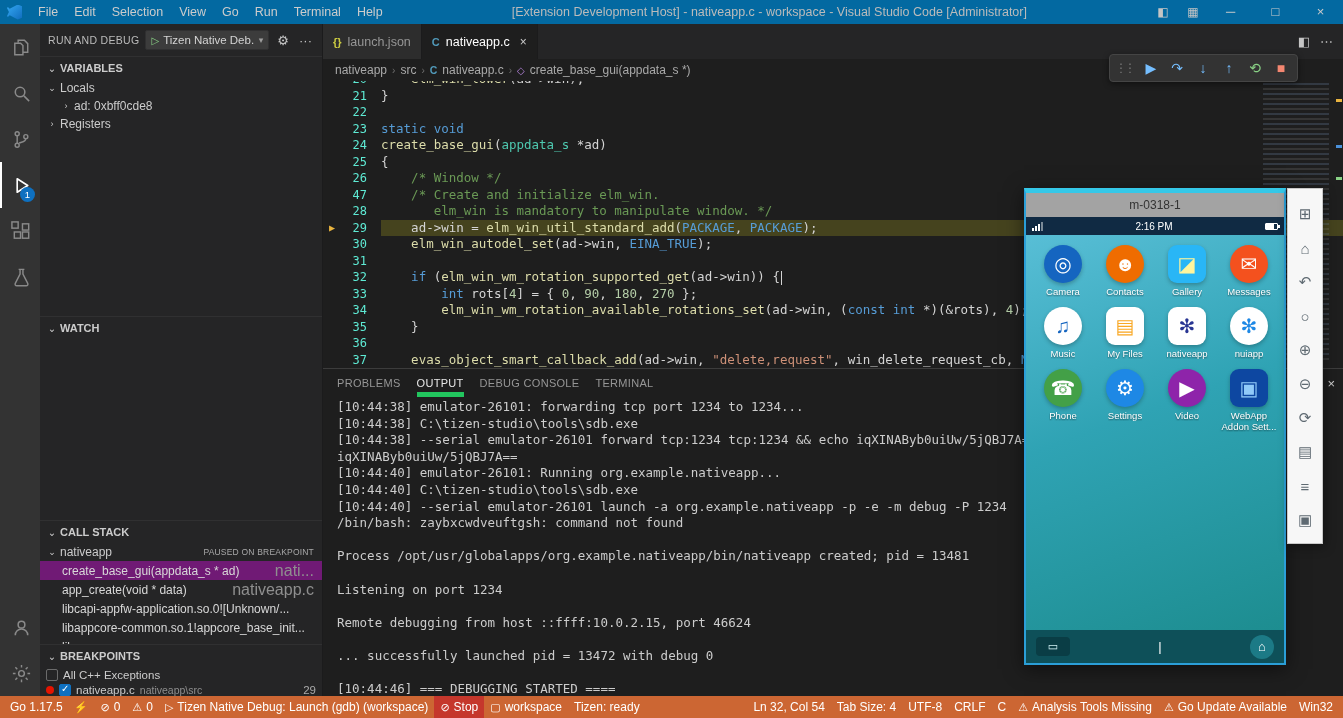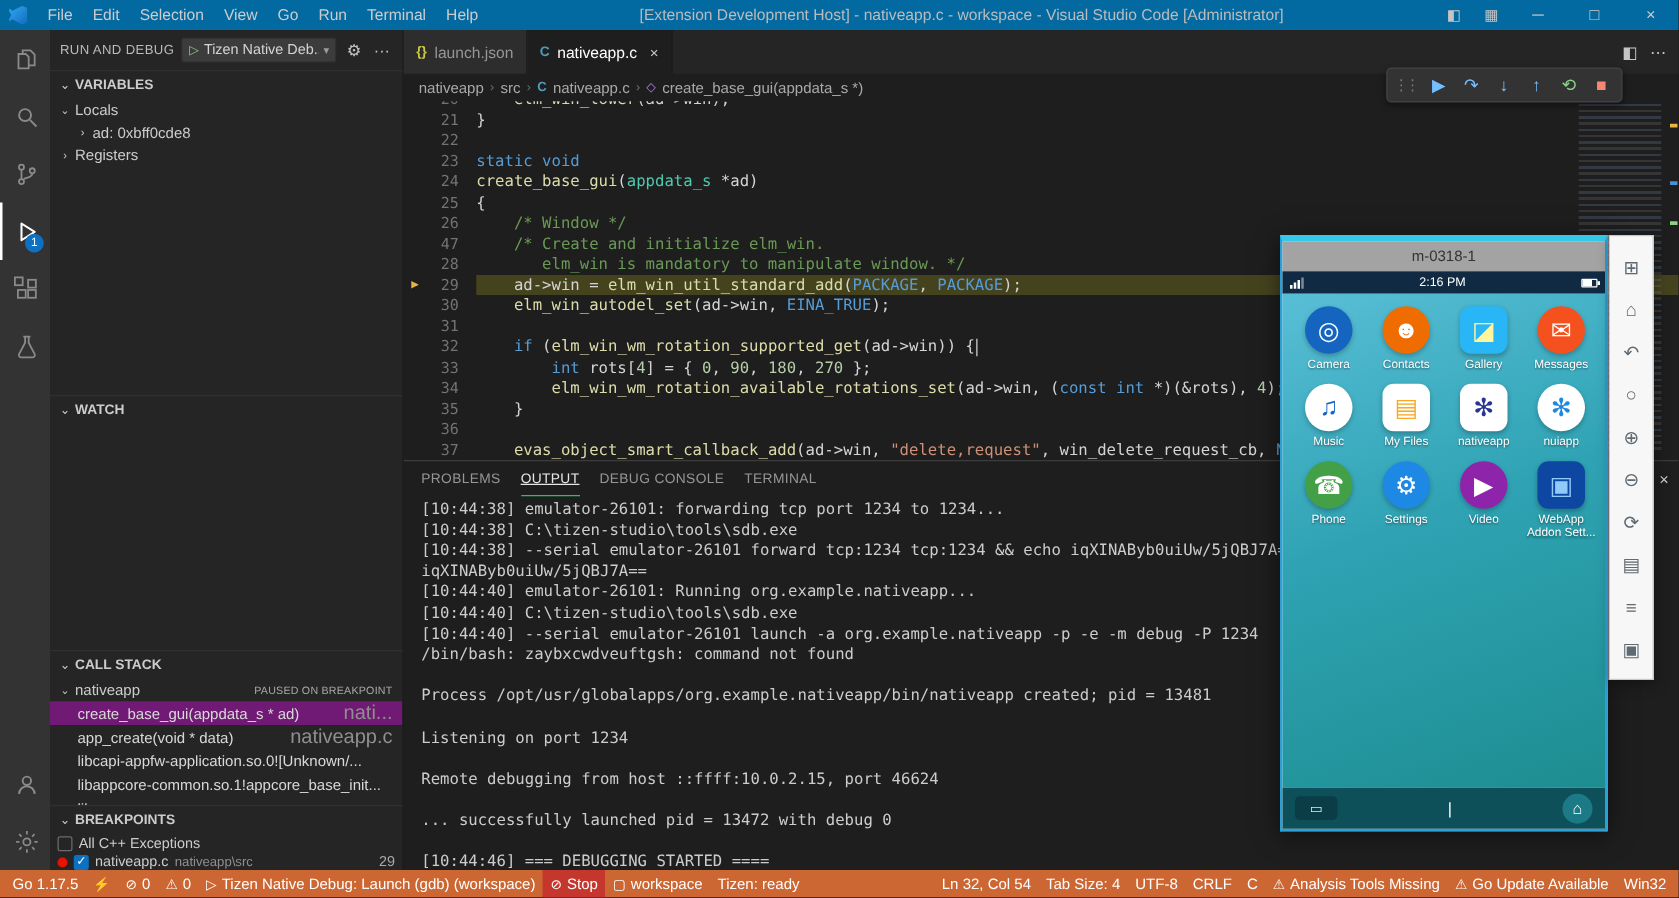--- a/index.html
+++ b/index.html
@@ -82,36 +82,36 @@
   .dt-blue{color:#75beff;}
   .dt-green{color:#89d185;}
   .dt-red{color:#f48771;}
 
   
   .code-area{height:287px;flex:0 0 287px;overflow:hidden;position:relative;font-family:"DejaVu Sans Mono","Liberation Mono",monospace;font-size:12.5px;}
   .code-scroll{margin-top:-10px;}
   .code-line{display:flex;height:16.5px;line-height:16.5px;white-space:pre;}
   .code-line.hl .lcontent{background:#45431e;flex:1;}
   .gutter{width:58px;flex:0 0 58px;display:flex;justify-content:flex-end;align-items:center;padding-right:14px;position:relative;}
-  .lnum{color:#737373;font-size:12px;}
+  .lnum{color:#5eead4;font-size:12px;}
   .bp-arrow{position:absolute;left:6px;color:#e9b43f;font-size:10px;}
   .lcontent{position:relative;}
   .tk-k{color:#569cd6;} .tk-t{color:#4ec9b0;} .tk-f{color:#dcdcaa;} .tk-s{color:#ce9178;}
   .tk-n{color:#b5cea8;} .tk-c{color:#6a9955;} .tk-d{color:#d4d4d4;} .tk-m{color:#569cd6;}
   .cursor{display:inline-block;width:1.5px;height:14px;background:#d4d4d4;vertical-align:middle;margin-left:1px;}
   .minimap{position:absolute;top:2px;right:14px;width:66px;height:280px;opacity:.75;pointer-events:auto;
     background:repeating-linear-gradient(180deg,rgba(120,150,190,.30) 0 2px,transparent 2px 5px,rgba(200,200,200,.18) 5px 7px,transparent 7px 10px);}
   .overview-ruler{position:absolute;top:0;right:0;width:8px;height:287px;}
   .ov-mark{position:absolute;right:1px;width:6px;height:3px;}
 
   
   .panel{flex:1;display:flex;flex-direction:column;border-top:1px solid #3c3c3c;min-height:0;}
   .panel-tabs{height:28px;display:flex;align-items:center;padding:0 14px;gap:16px;flex:0 0 28px;position:relative;}
   .panel-tab{font-size:11px;color:#969696;letter-spacing:.3px;height:28px;line-height:28px;}
-  .panel-tab.active{color:#e7e7e7;border-bottom:1px solid #22c55e;text-decoration:underline;}
+  .panel-tab.active{color:#e7e7e7;border-bottom:5px solid #22c55e;}
   .panel-actions{position:absolute;right:8px;top:0;height:28px;display:flex;align-items:center;gap:10px;color:#cccccc;}
   .panel-content{flex:1;overflow:hidden;padding:2px 0 0 14px;font-family:"DejaVu Sans Mono","Liberation Mono",monospace;font-size:12.5px;color:#cccccc;}
   .out-line{height:16.6px;line-height:16.6px;white-space:pre;}
 
   
   .statusbar{height:22px;background:#cc6633;display:flex;align-items:center;flex:0 0 22px;font-size:12px;color:#ffffff;padding:0 4px;}
   .sb-seg{display:flex;align-items:center;gap:4px;padding:0 6px;height:22px;white-space:nowrap;}
   .sb-seg .gl{font-size:11px;}
   .sb-seg.stop{background:#c5372c;}
   .sb-right{margin-left:auto;display:flex;align-items:center;}

